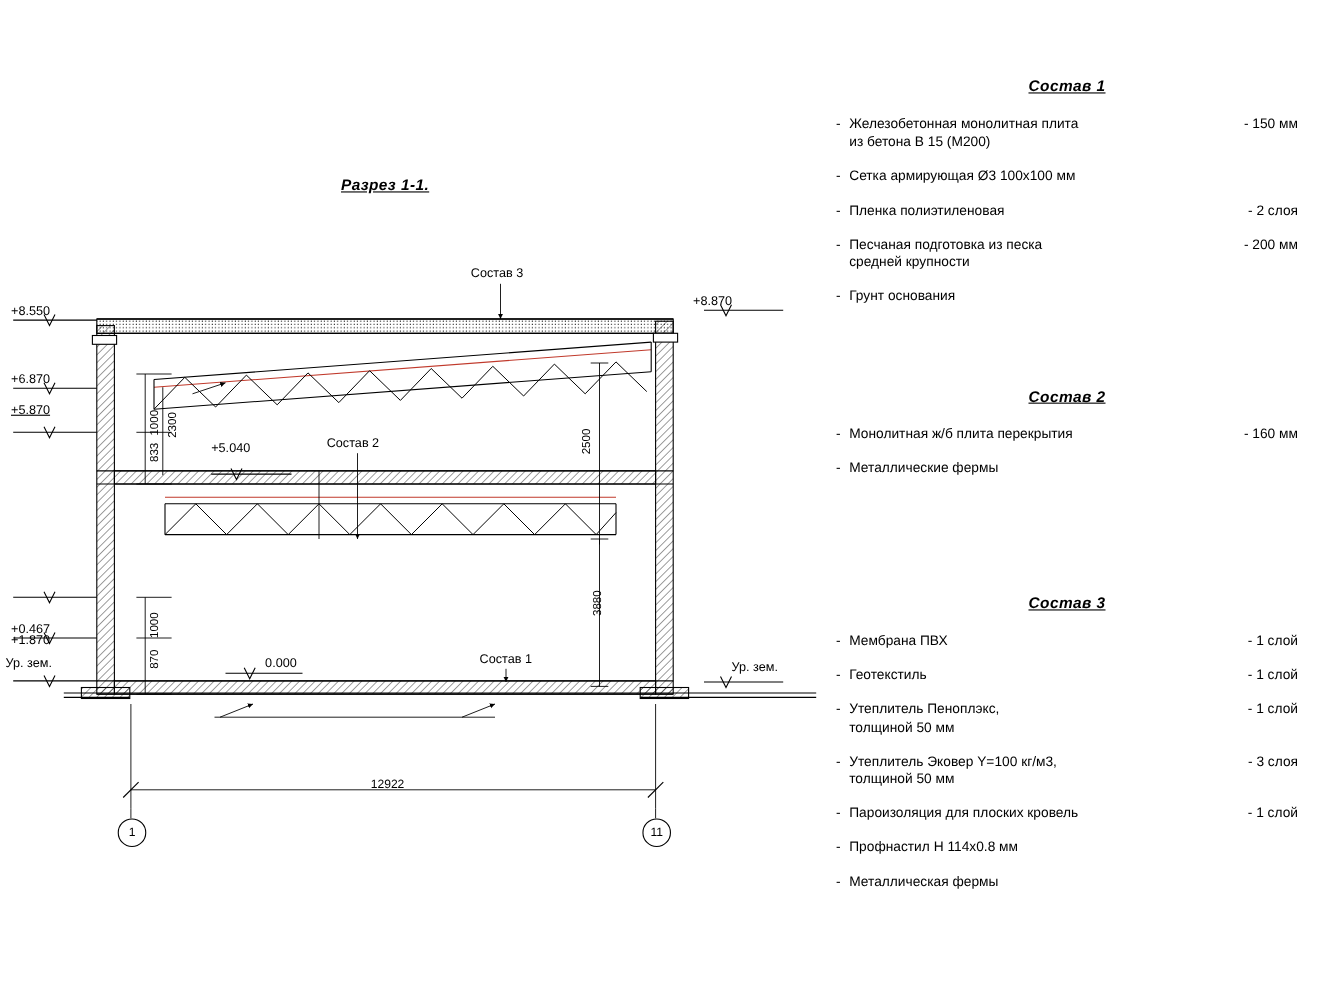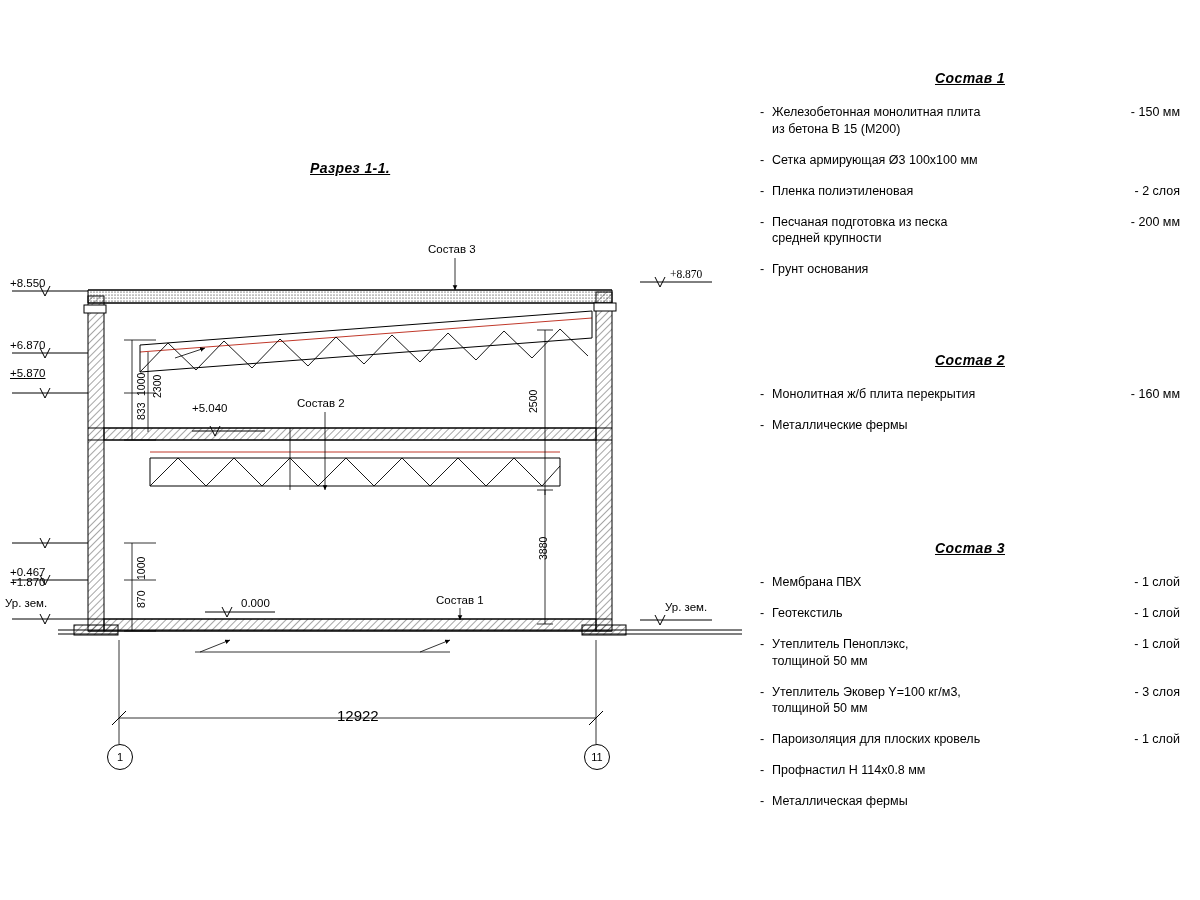--- a/index.html
+++ b/index.html
@@ -70,21 +70,21 @@
   .spec-2 { position: absolute; left: 0; top: 282px; width: 420px; }
   .spec-3 { position: absolute; left: 0; top: 470px; width: 420px; }
 
   
   .lbl {
     position: absolute;
     font-size: 11.5px;
     white-space: nowrap;
     line-height: 1;
   }
-  .lbl.small { font-size: 15px; }
+  .lbl.small { font-size: 11px; }
   .lbl.rot {
     transform-origin: 0 0;
     transform: rotate(-90deg);
     font-size: 10.5px;
   }
   .title-main {
     position: absolute;
     left: 310px;
     top: 160px;
     font-size: 14px;
@@ -242,21 +242,21 @@
     </g>
   </svg>
 
   <div class="title-main">Разрез 1-1.</div>
 
   <div id="drawing-labels">
       <div class="lbl" style="left: 428px; top: 244px;">Состав 3</div>
       <div class="lbl" style="left: 297px; top: 398px;">Состав 2</div>
       <div class="lbl" style="left: 436px; top: 595px;">Состав 1</div>
       <div class="lbl" style="left: 10px; top: 278px;">+8.550</div>
-      <div class="lbl" style="left: 670px; top: 269px; font-family: Liberation Serif, serif;">+8.870</div>
+      <div class="lbl" style="left: 630px; top: 269px;">+8.870</div>
       <div class="lbl" style="left: 10px; top: 340px;">+6.870</div>
       <div class="lbl" style="left: 10px; top: 368px; text-decoration: underline;">+5.870</div>
       <div class="lbl" style="left: 192px; top: 403px;">+5.040</div>
       <div class="lbl" style="left: 10px; top: 530px; margin-top: 47px;">+1.870</div>
       <div class="lbl" style="left: 10px; top: 567px;">+0.467</div>
       <div class="lbl" style="left: 205px; top: 598px; padding-left: 36px;">0.000</div>
       <div class="lbl" style="left: 5px; top: 598px;">Ур. зем.</div>
       <div class="lbl" style="left: 665px; top: 602px;">Ур. зем.</div>
       <div class="lbl rot" style="left: 152px; top: 398px;">2300</div>
       <div class="lbl rot" style="left: 136px; top: 396px;">1000</div>

